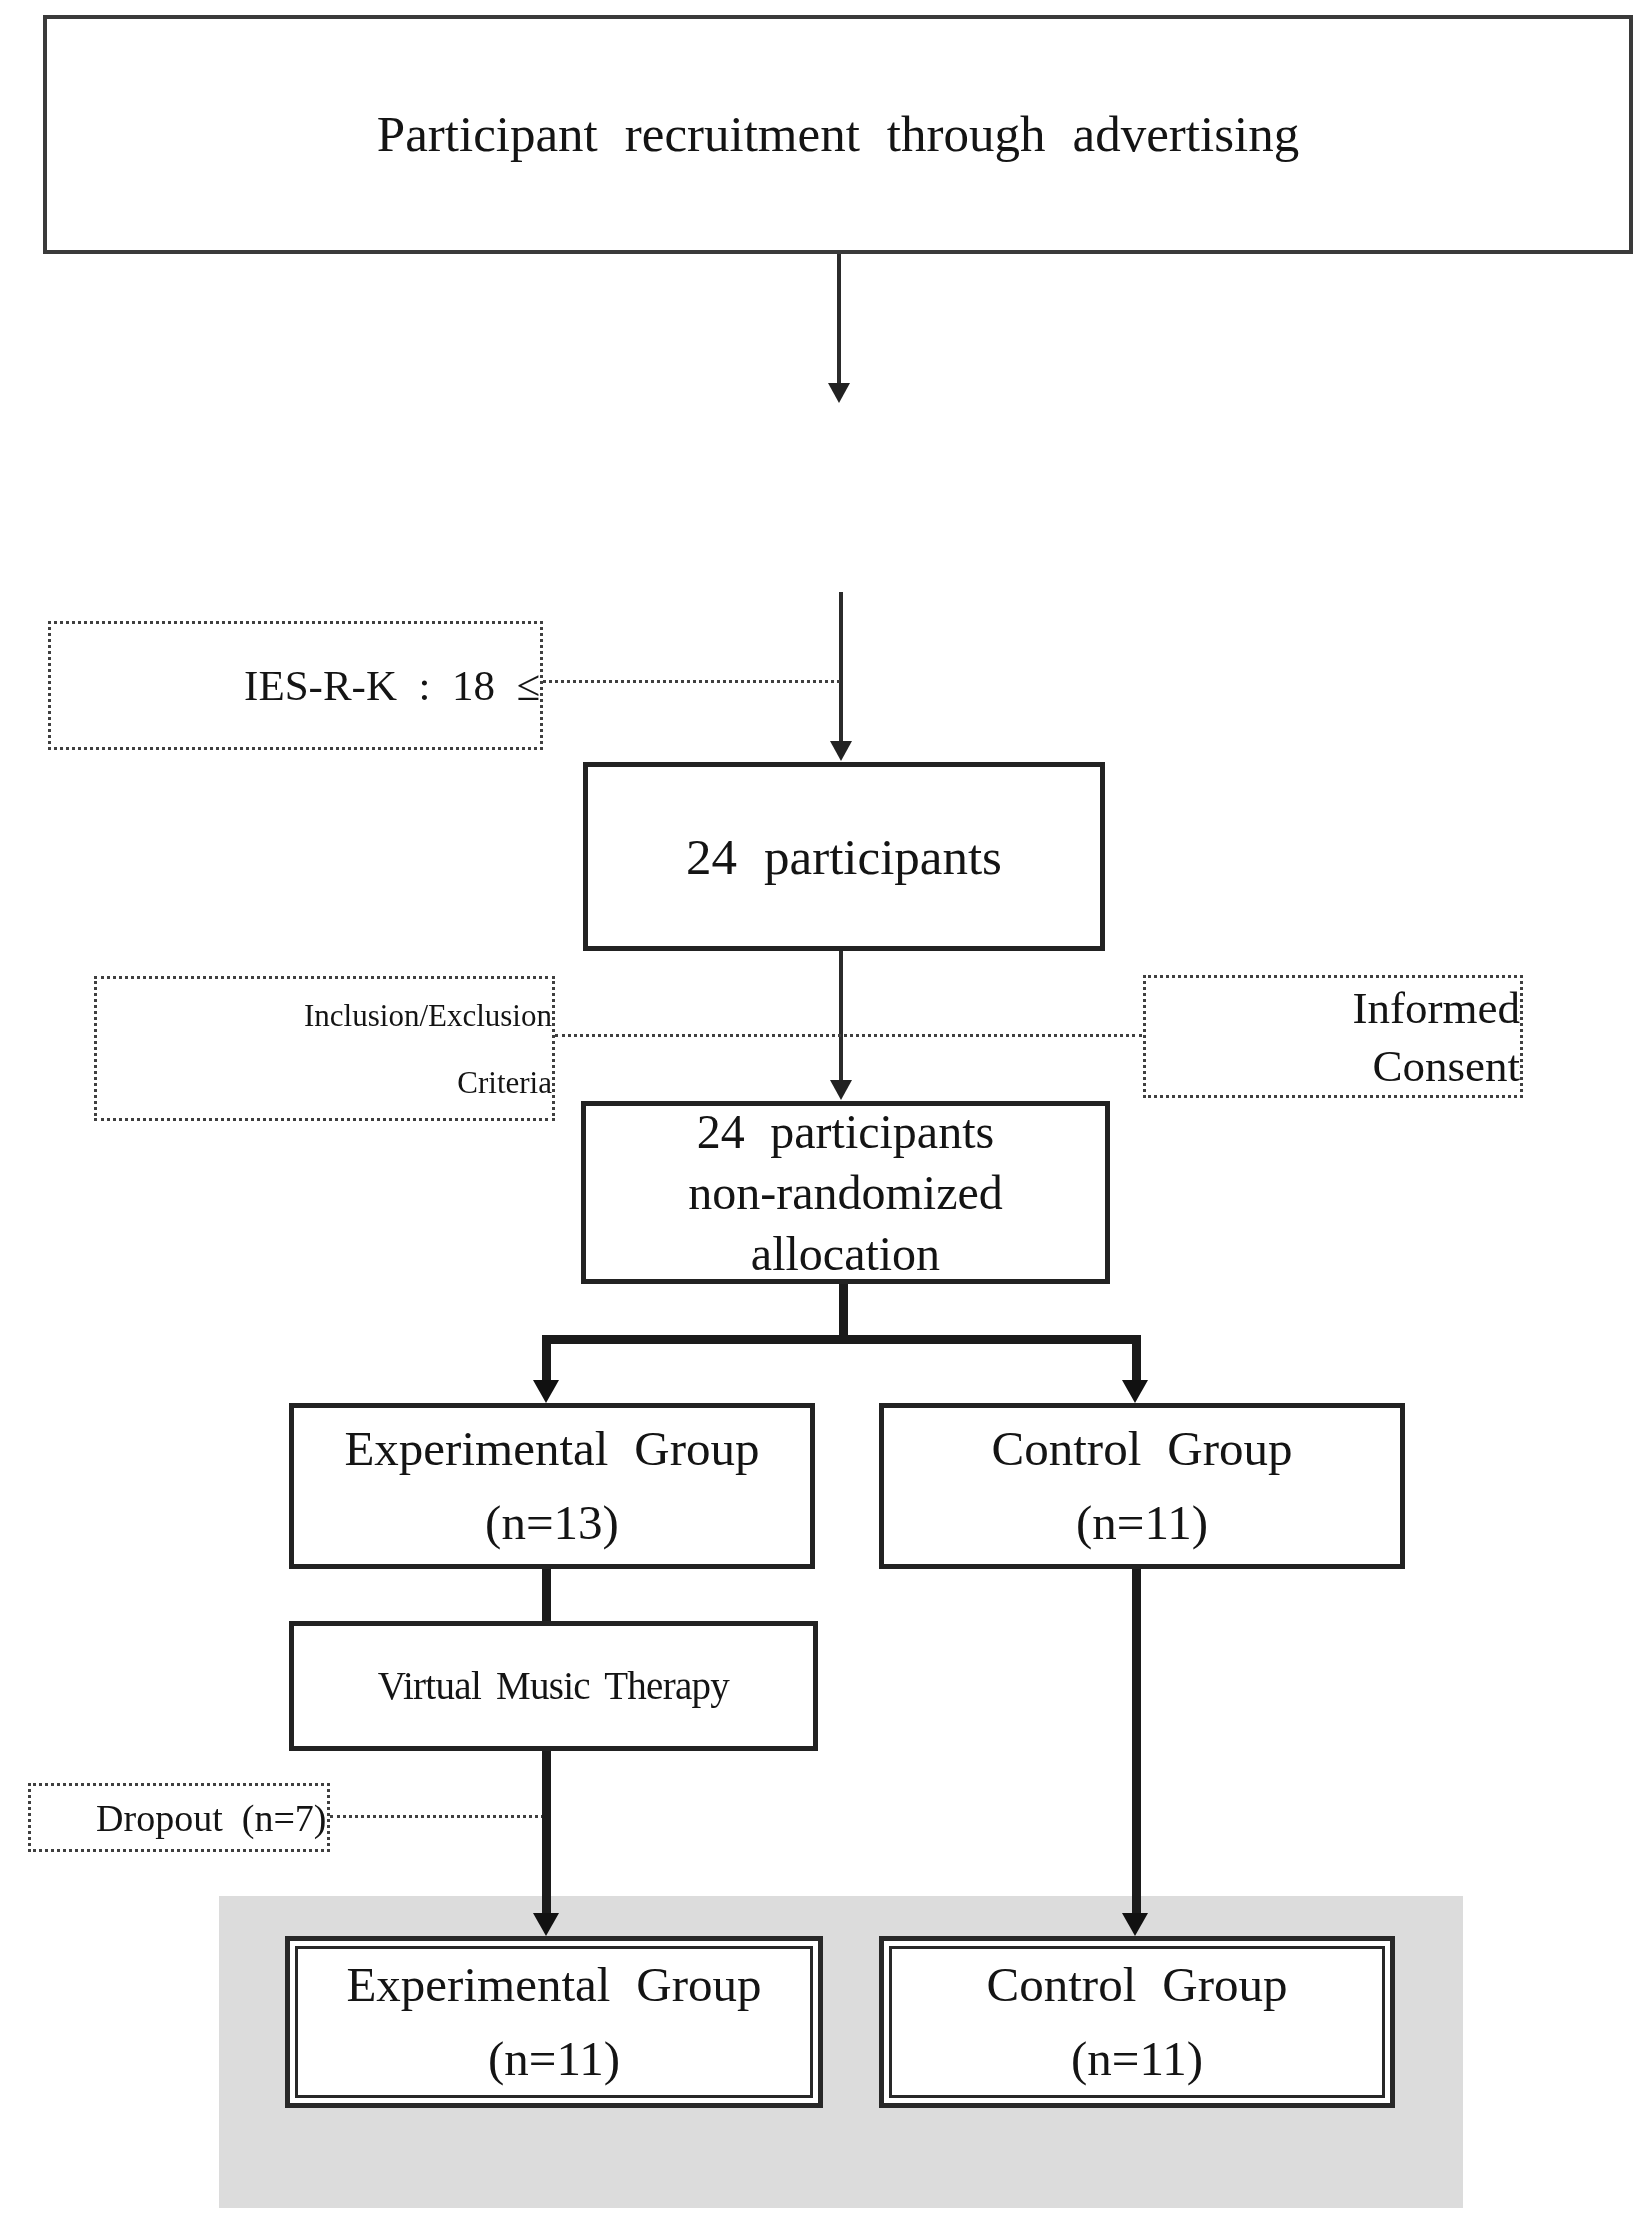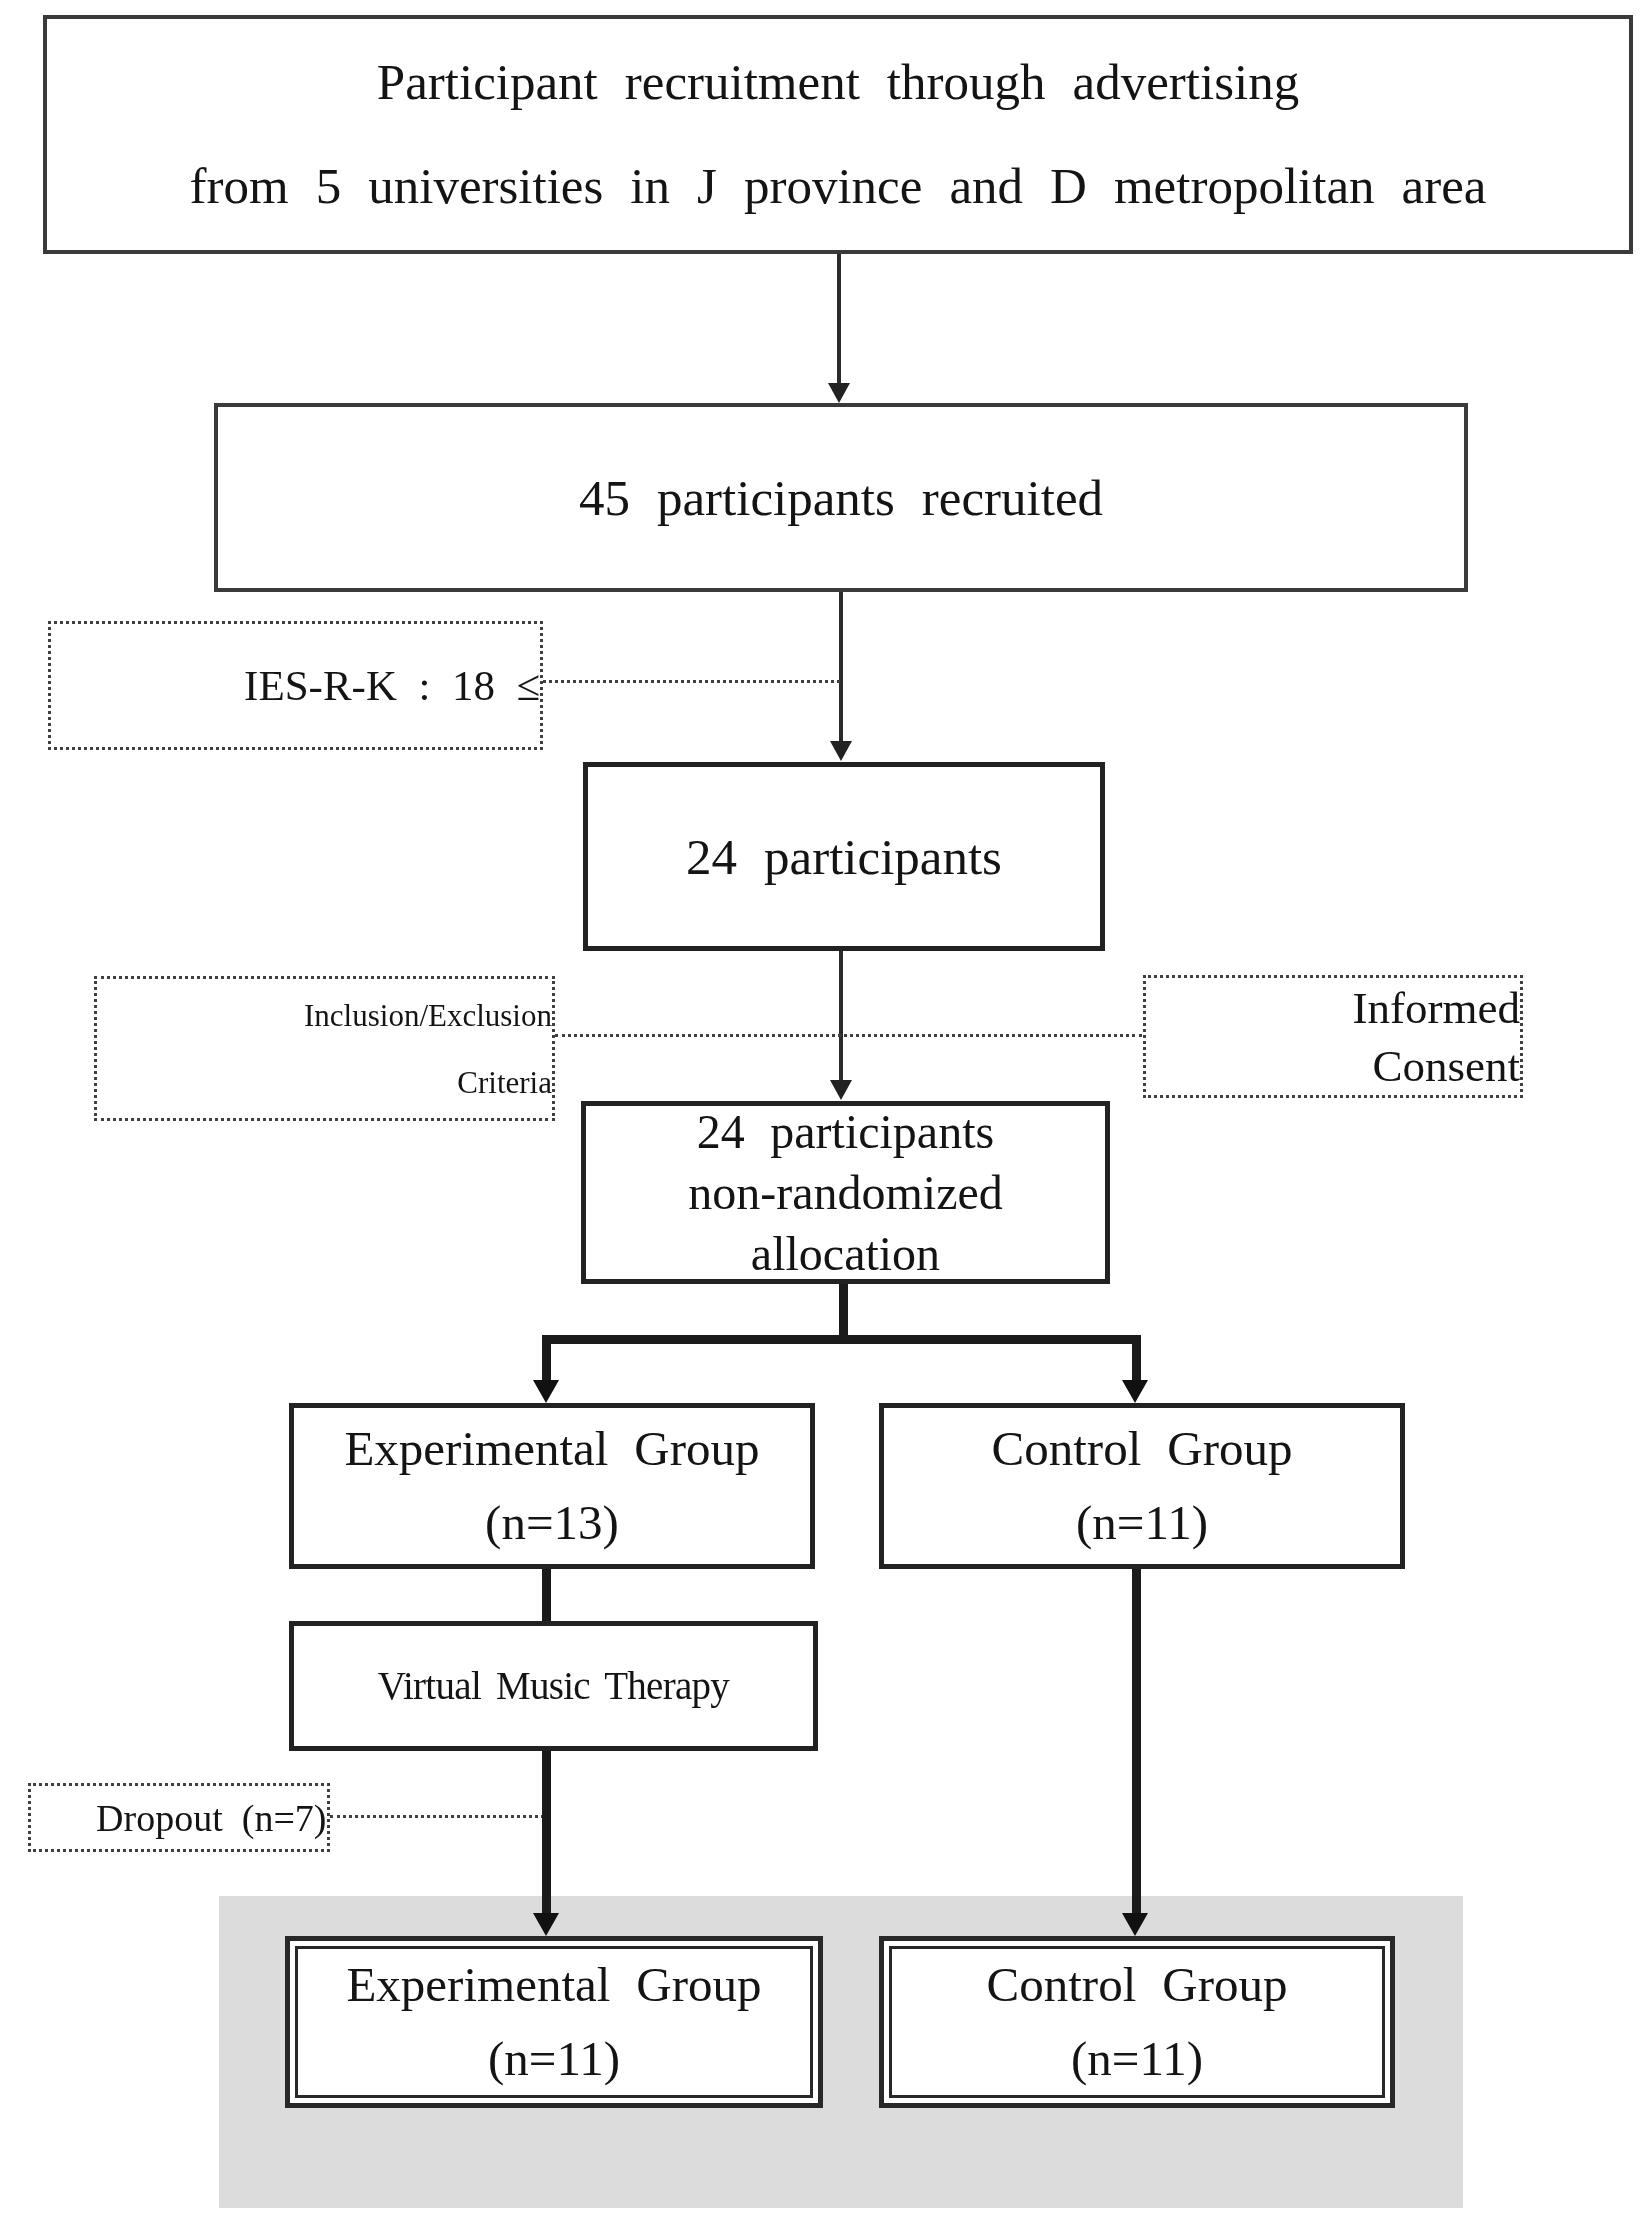--- a/index.html
+++ b/index.html
@@ -155,26 +155,22 @@
   <div class="vline-thick" style="left:542px;  top:1569px; height:55px;"></div>
 
   <div class="vline-thick" style="left:542px;  top:1751px; height:163px;"></div>
   <div class="arrow-large" style="left:533px;  top:1913px;"></div>
 
   <div class="vline-thick" style="left:1132px; top:1569px; height:346px;"></div>
   <div class="arrow-large" style="left:1122px; top:1913px;"></div>
 
   <div class="node border-mid" id="node-recruitment">
     <span>Participant recruitment through advertising</span>
-    <span>from 5 universities in J province and D metropolitan area</span>
-  </div>
-
-  <div class="node border-mid" id="node-recruited">
-    <span>45 participants recruited</span>
-  </div>
+  </div>
+
 
   <div class="node border-dark" id="node-screened">
     <span>24 participants</span>
   </div>
 
   <div class="node border-dark" id="node-allocation">
     <span>24 participants</span>
     <span>non-randomized</span>
     <span>allocation</span>
   </div>

